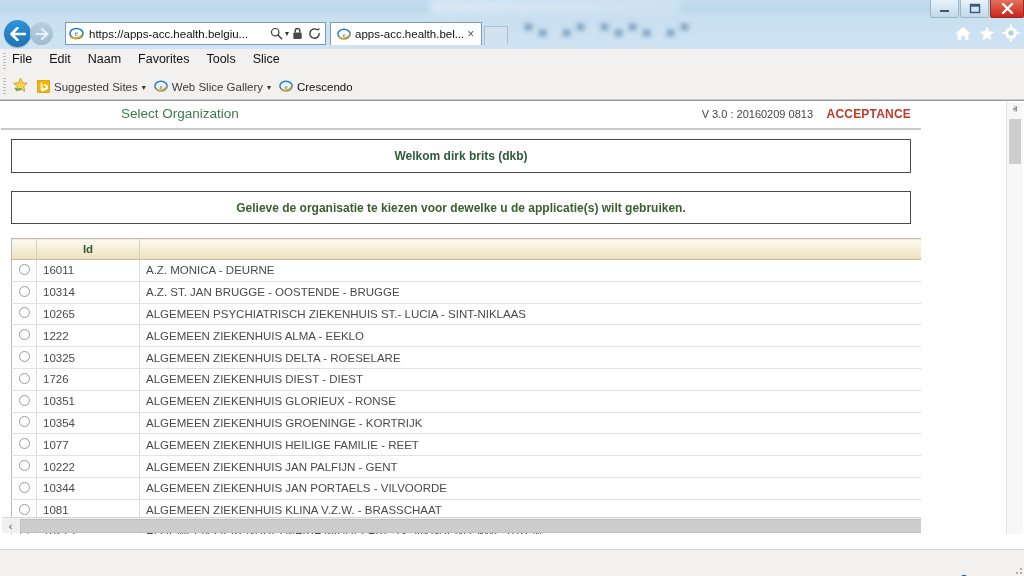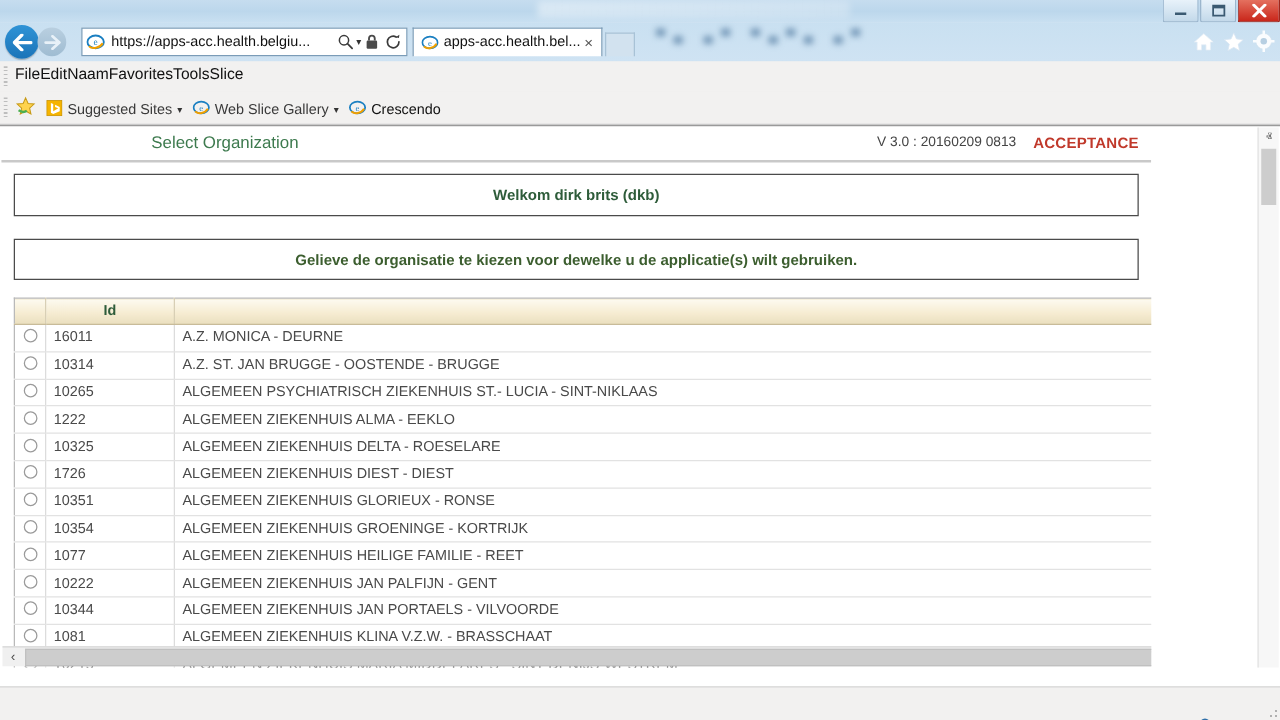--- a/index.html
+++ b/index.html
@@ -47,21 +47,21 @@
   .tab-title{flex:1;font-size:11.5px;color:#111;white-space:nowrap;overflow:hidden;padding-left:3px;}
   .tab-close{width:13px;text-align:center;font-size:12px;color:#555;cursor:default;}
   .newtab{width:22px;height:18px;margin-left:2px;background:#d2e2ef;border:1px solid #a8c2d6;
     border-bottom:none;}
   .navicons{position:absolute;right:4px;top:24px;display:flex;gap:6px;align-items:center;}
   
   .menubar{position:absolute;left:0;top:49px;width:1024px;height:24px;
      background:#f2f1f0;border-bottom:1px solid #ececec;}
   .menubar .dots{position:absolute;left:3px;top:4px;width:3px;height:16px;
      background:repeating-linear-gradient(to bottom,#bdbdbd 0 1px,transparent 1px 3px);}
-  .menus{position:absolute;left:12px;top:3px;display:flex;gap:0;}
+  .menus{position:absolute;left:12px;top:3px;display:flex;gap:17px;}
   .menus span{font-size:12.5px;color:#111;}
   
   .favbar{position:absolute;left:0;top:73px;width:1024px;height:26px;background:#f2f1f0;
      border-bottom:1px solid #c9c9c9;}
   .favbar .dots{position:absolute;left:3px;top:5px;width:3px;height:16px;
      background:repeating-linear-gradient(to bottom,#bdbdbd 0 1px,transparent 1px 3px);}
   .favitems{position:absolute;left:12px;top:4px;display:flex;gap:8px;align-items:center;}
   .favitem{display:flex;align-items:center;gap:4px;font-size:11.5px;color:#3a3a3a;}
   .favitem.dark{color:#111;}
   .caret{font-size:8px;color:#333;}

